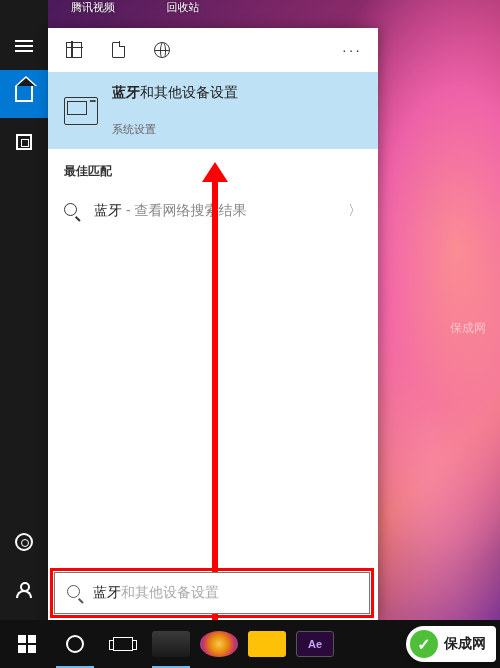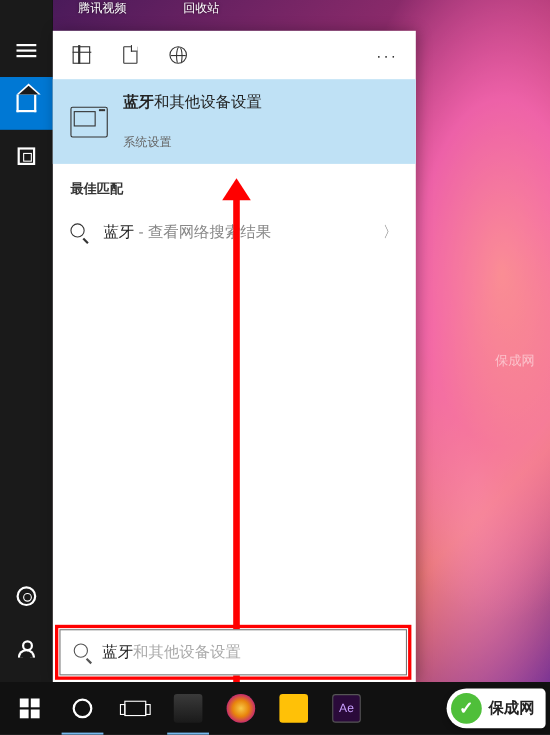--- a/index.html
+++ b/index.html
@@ -73,21 +73,21 @@
 
   .taskbar { position:absolute; left:0; bottom:0; right:0; height:48px; background:#111; display:flex; align-items:center; padding-left:4px; gap:2px; }
   .task-btn { width:46px; height:48px; display:flex; align-items:center; justify-content:center; position:relative; }
   .task-btn.active::after { content:""; position:absolute; bottom:0; left:4px; right:4px; height:2px; background:#76b9ed; }
   .win-icon { width:18px; height:18px; display:grid; grid-template:1fr 1fr/1fr 1fr; gap:2px; }
   .win-icon span { background:#fff; }
   .cortana-icon { width:18px; height:18px; border:2px solid #fff; border-radius:50%; }
   .taskview-icon { width:20px; height:14px; border:1.5px solid #fff; position:relative; }
   .taskview-icon::before { content:""; position:absolute; left:-5px; top:2px; width:3px; height:8px; border:1px solid #fff; }
   .taskview-icon::after { content:""; position:absolute; right:-5px; top:2px; width:3px; height:8px; border:1px solid #fff; }
-  .app-ico { width:26px; height:26px; border-radius:3px; display:flex; align-items:center; justify-content:center; font-size:11px; font-weight:400; color:#fff; }
+  .app-ico { width:38px; height:26px; border-radius:3px; display:flex; align-items:center; justify-content:center; font-size:11px; font-weight:700; color:#fff; }
   .app1 { background:linear-gradient(#3a3a3a,#1a1a1a); }
   .app2 { background:radial-gradient(circle,#f7c948 0%,#e8840c 40%,#c72f6a 70%,#3a6fd8 100%); border-radius:50%; }
   .app3 { background:#ffc107; color:#333; }
   .app4 { background:#2a0a3a; color:#c9a0ff; border:1px solid #555; }
 
   .badge { position:absolute; right:4px; bottom:6px; display:flex; align-items:center; gap:6px; background:#fff; border-radius:18px 4px 4px 18px; padding:4px 10px 4px 4px; box-shadow:0 2px 6px rgba(0,0,0,.3); z-index:10; }
   .badge-circ { width:28px; height:28px; border-radius:50%; background:#4fbf3a; display:flex; align-items:center; justify-content:center; color:#fff; font-size:16px; font-weight:700; }
   .badge-text { font-size:14px; font-weight:700; color:#222; }
 
   .wm-mid { position:absolute; right:14px; top:320px; font-size:12px; color:rgba(255,255,255,.5); transform:rotate(0deg); }

